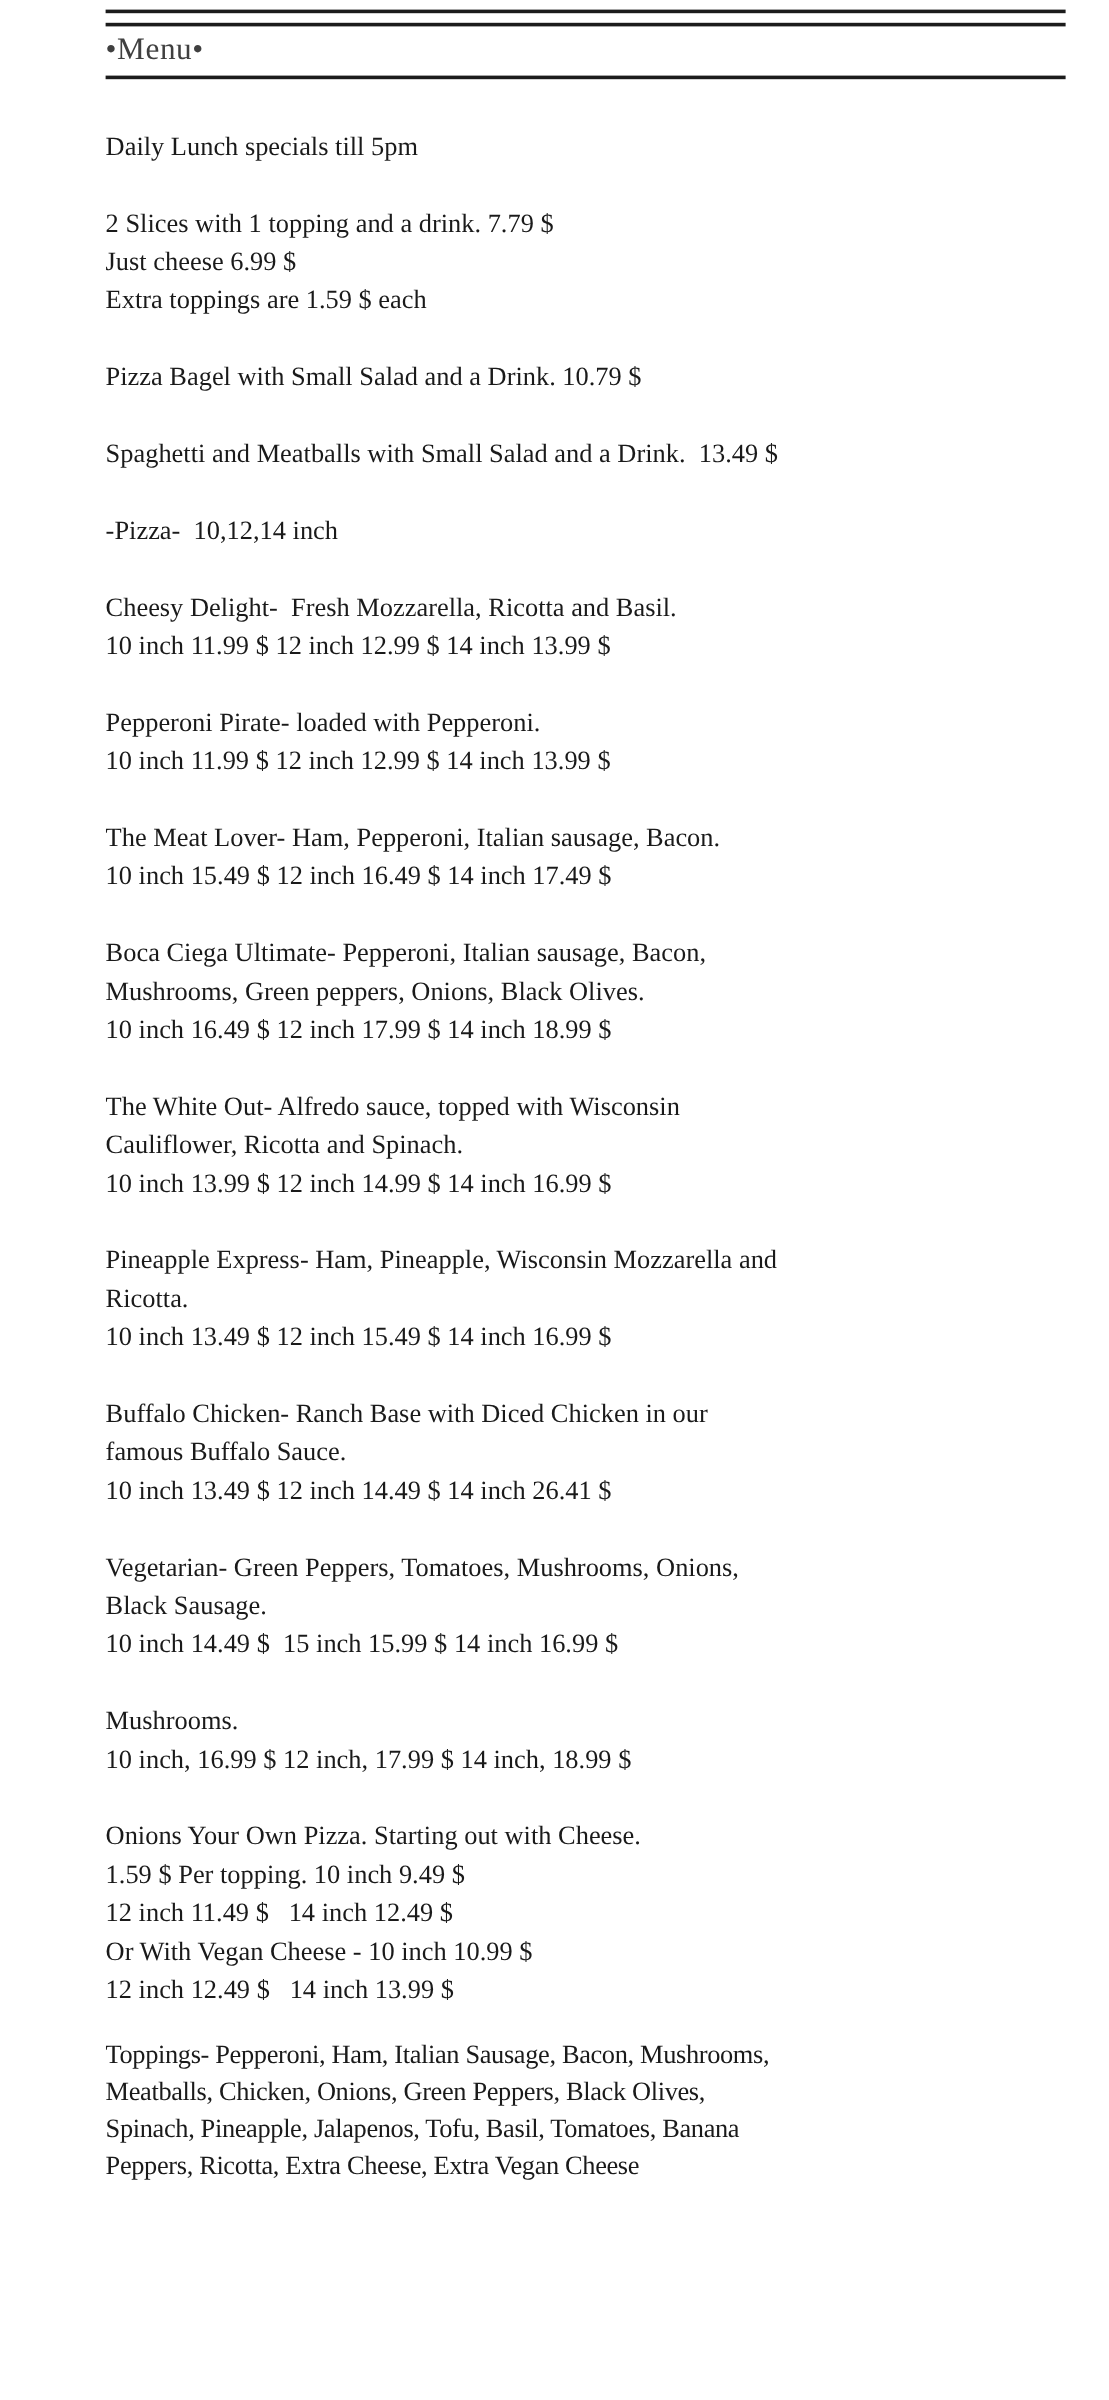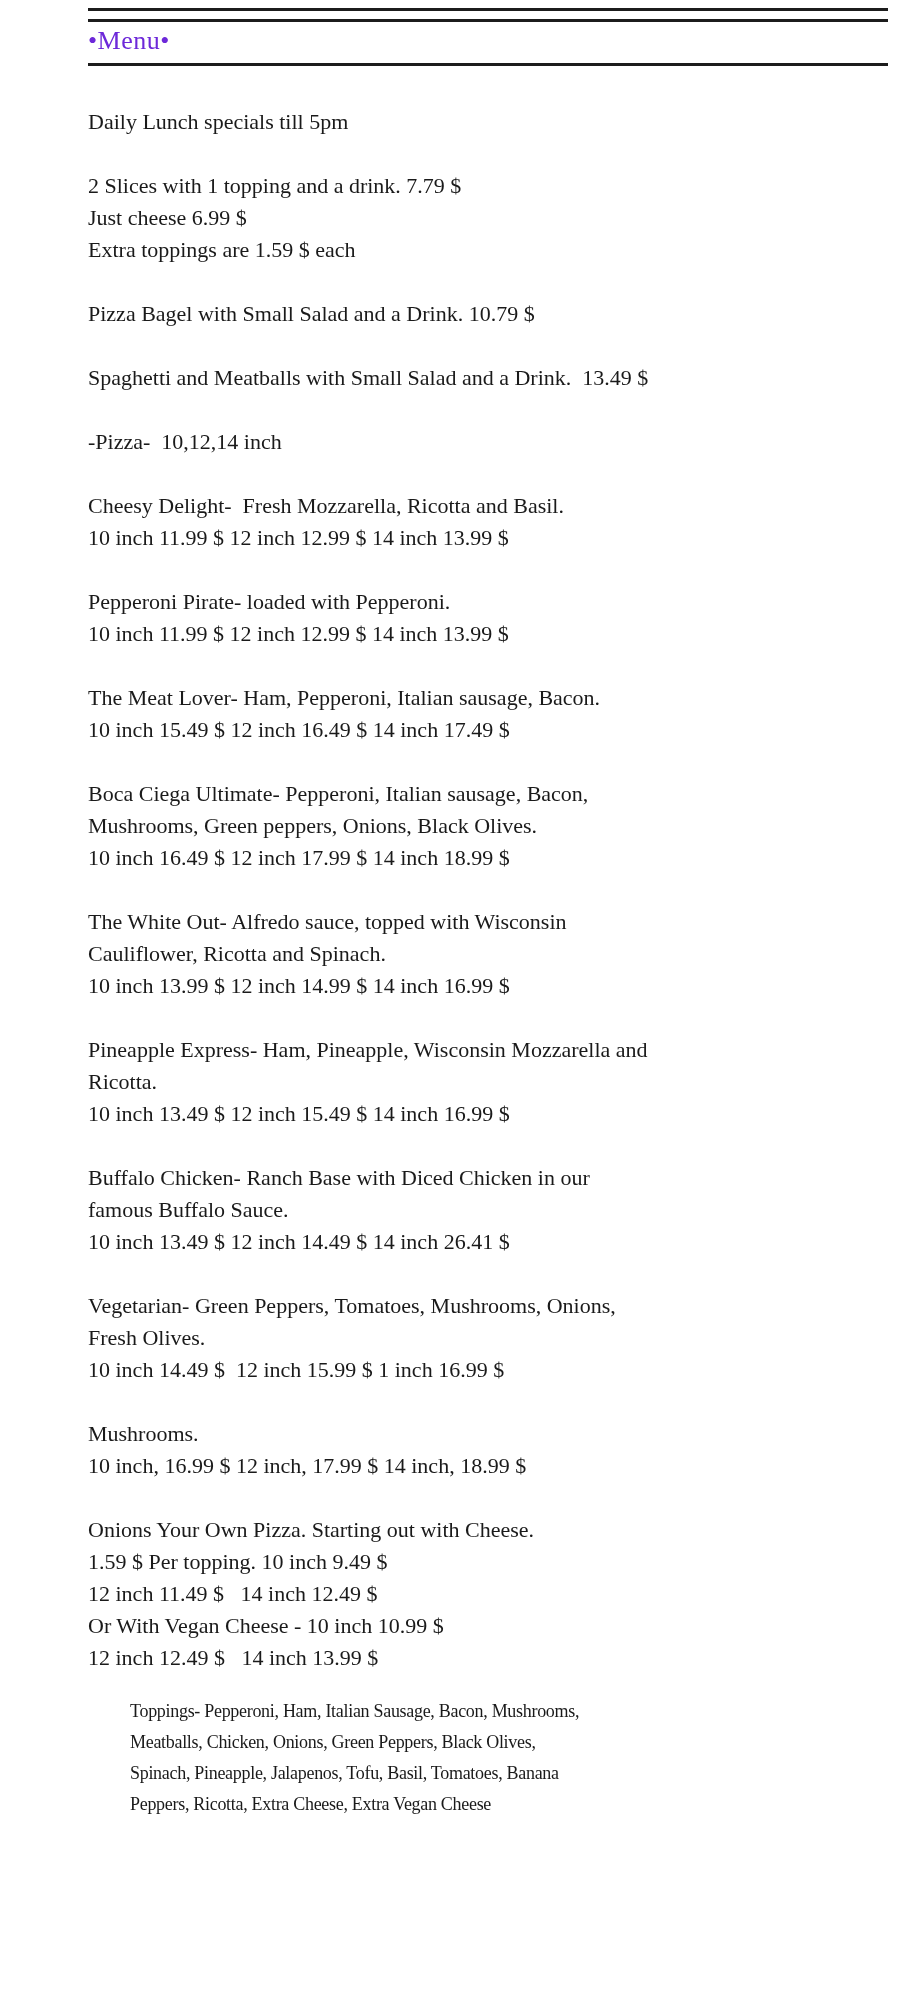--- a/index.html
+++ b/index.html
@@ -24,42 +24,41 @@
     border-top: 3px solid #1c1c1c;
     border-bottom: 3px solid #1c1c1c;
   }
   .title-row {
     padding: 4px 0 7px 0;
     border-bottom: 3px solid #1c1c1c;
   }
   .page-title {
     font-size: 26px;
     font-weight: normal;
-    color: #6d28d9;
+    color: #404040;
     letter-spacing: 0.5px;
   }
   .menu-body {
     margin-top: 40px;
   }
   .menu-paragraph {
     margin-bottom: 32px;
     font-size: 22px;
     line-height: 32px;
   }
   .menu-line {
     display: block;
     white-space: pre;
     font-family: Liberation Serif, serif;
   }
   .menu-paragraph.condensed {
-    font-size: 18px;
+    font-size: 22px;
     line-height: 31px;
     letter-spacing: -0.3px;
     margin-top: -10px;
-    margin-left: 42px;
   }
 </style>
 </head>
 <body>
 
 <div class="page">
   <div class="content">
     <header>
       <div class="rule-double"></div>
       <div class="title-row">
@@ -111,22 +110,22 @@
           <span class="menu-line">Ricotta.</span>
           <span class="menu-line">10 inch 13.49 $ 12 inch 15.49 $ 14 inch 16.99 $</span>
         </p>
         <p class="menu-paragraph">
           <span class="menu-line">Buffalo Chicken- Ranch Base with Diced Chicken in our</span>
           <span class="menu-line">famous Buffalo Sauce.</span>
           <span class="menu-line">10 inch 13.49 $ 12 inch 14.49 $ 14 inch 26.41 $</span>
         </p>
         <p class="menu-paragraph">
           <span class="menu-line">Vegetarian- Green Peppers, Tomatoes, Mushrooms, Onions,</span>
-          <span class="menu-line">Fresh Olives.</span>
-          <span class="menu-line">10 inch 14.49 $  12 inch 15.99 $ 1 inch 16.99 $</span>
+          <span class="menu-line">Black Sausage.</span>
+          <span class="menu-line">10 inch 14.49 $  15 inch 15.99 $ 14 inch 16.99 $</span>
         </p>
         <p class="menu-paragraph">
           <span class="menu-line">Mushrooms.</span>
           <span class="menu-line">10 inch, 16.99 $ 12 inch, 17.99 $ 14 inch, 18.99 $</span>
         </p>
         <p class="menu-paragraph">
           <span class="menu-line">Onions Your Own Pizza. Starting out with Cheese.</span>
           <span class="menu-line">1.59 $ Per topping. 10 inch 9.49 $</span>
           <span class="menu-line">12 inch 11.49 $   14 inch 12.49 $</span>
           <span class="menu-line">Or With Vegan Cheese - 10 inch 10.99 $</span>

